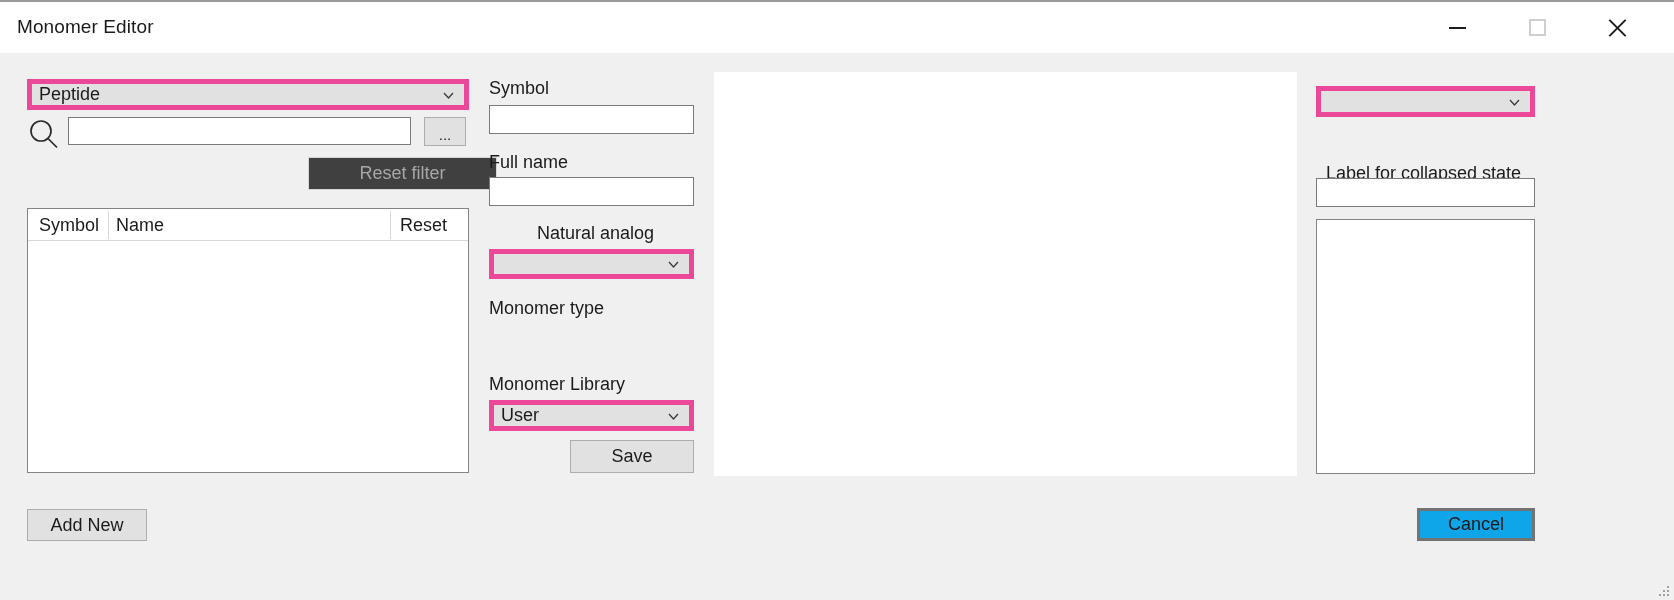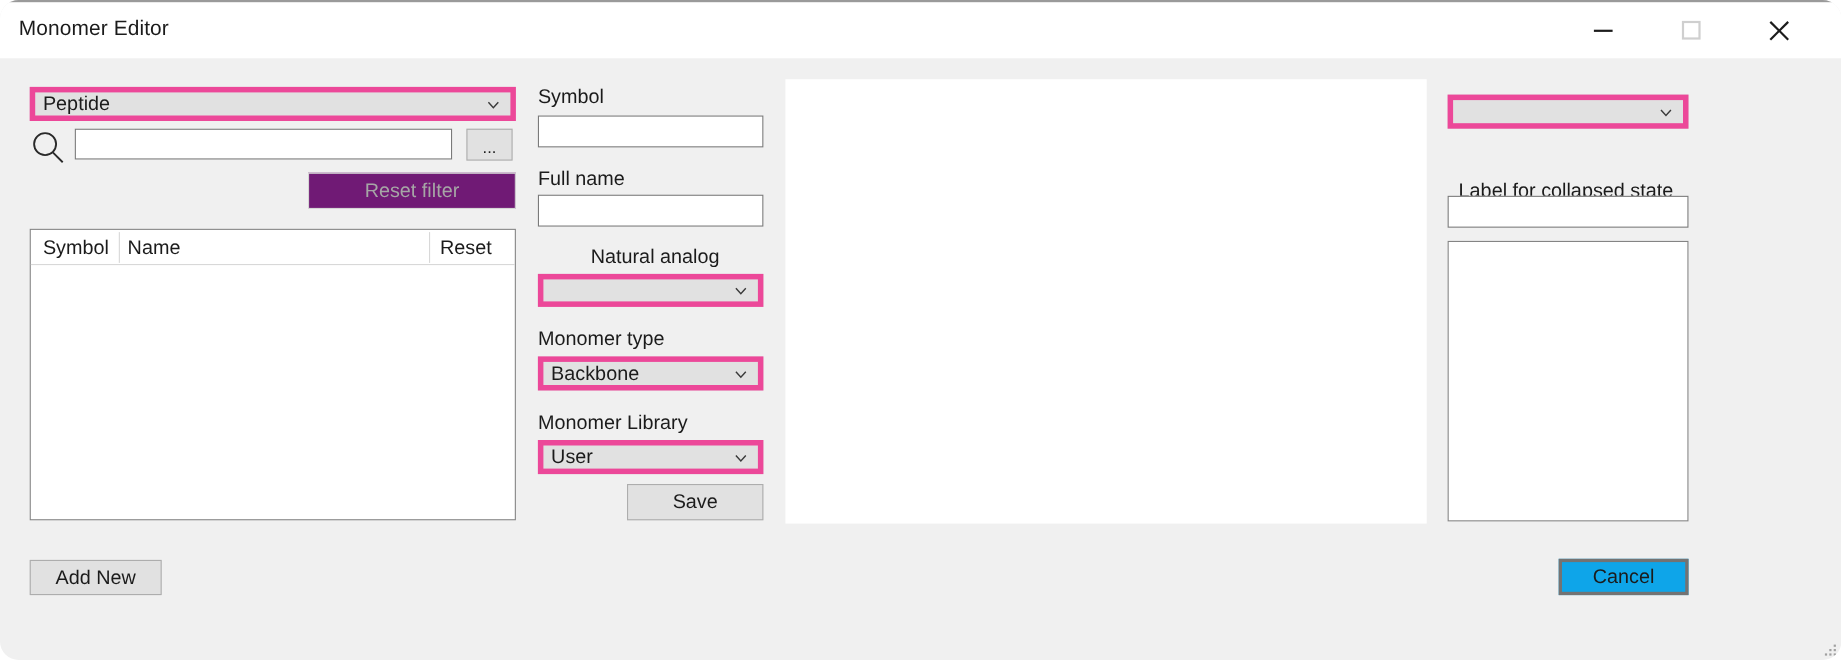--- a/index.html
+++ b/index.html
@@ -10,21 +10,20 @@
   body {
     font-family: "Liberation Sans", sans-serif;
   }
   #window {
     position: relative;
     width: 1674px;
     height: 600px;
     background: #f0f0f0;
     overflow: hidden;
     box-sizing: border-box;
-    border-radius: 17px;
   }
   
   #titlebar {
     position: absolute;
     left: 0; top: 0;
     width: 1674px;
     height: 53px;
     background: #ffffff;
     border-top: 2px solid #9a9a9a;
     box-sizing: border-box;
@@ -122,21 +121,21 @@
     box-sizing: border-box;
     font-family: "Liberation Sans", sans-serif;
     font-size: 18px;
     color: #1b1b1b;
     cursor: default;
     display: flex;
     align-items: center;
     justify-content: center;
     padding: 0;
   }
-  .btn.disabled { color: #a6a6a6; background: #701a75; border-color: #d6d6d6; }
+  .btn.disabled { color: #a6a6a6; background: #404040; border-color: #d6d6d6; margin-left: 28px; }
   .btn.focused {
     border: 3px solid #737373;
     background: #0ea5e9;
   }
 
   
   #search-icon {
     position: absolute;
     left: 27px; top: 118px;
     width: 34px; height: 34px;
@@ -263,28 +262,20 @@
   <div class="combo disabled" style="left:489px; top:249px; width:205px; height:30px;">
     <span></span>
     <span class="chev">
       <svg width="11" height="11" viewBox="0 0 11 11">
           <polyline points="1,3 5.5,8 10,3" fill="none" stroke="#3a3a3a" stroke-width="1.3"></polyline>
         </svg>
     </span>
   </div>
 
   <span class="lbl" style="left:489px; top:298px;">Monomer type</span>
-  <div class="combo" style="left:489px; top:324px; width:205px; height:31px;">
-    <span>Backbone</span>
-    <span class="chev">
-      <svg width="11" height="11" viewBox="0 0 11 11">
-          <polyline points="1,3 5.5,8 10,3" fill="none" stroke="#3a3a3a" stroke-width="1.3"></polyline>
-        </svg>
-    </span>
-  </div>
 
   <span class="lbl" style="left:489px; top:374px;">Monomer Library</span>
   <div class="combo" style="left:489px; top:400px; width:205px; height:31px;">
     <span>User</span>
     <span class="chev">
       <svg width="11" height="11" viewBox="0 0 11 11">
           <polyline points="1,3 5.5,8 10,3" fill="none" stroke="#3a3a3a" stroke-width="1.3"></polyline>
         </svg>
     </span>
   </div>

